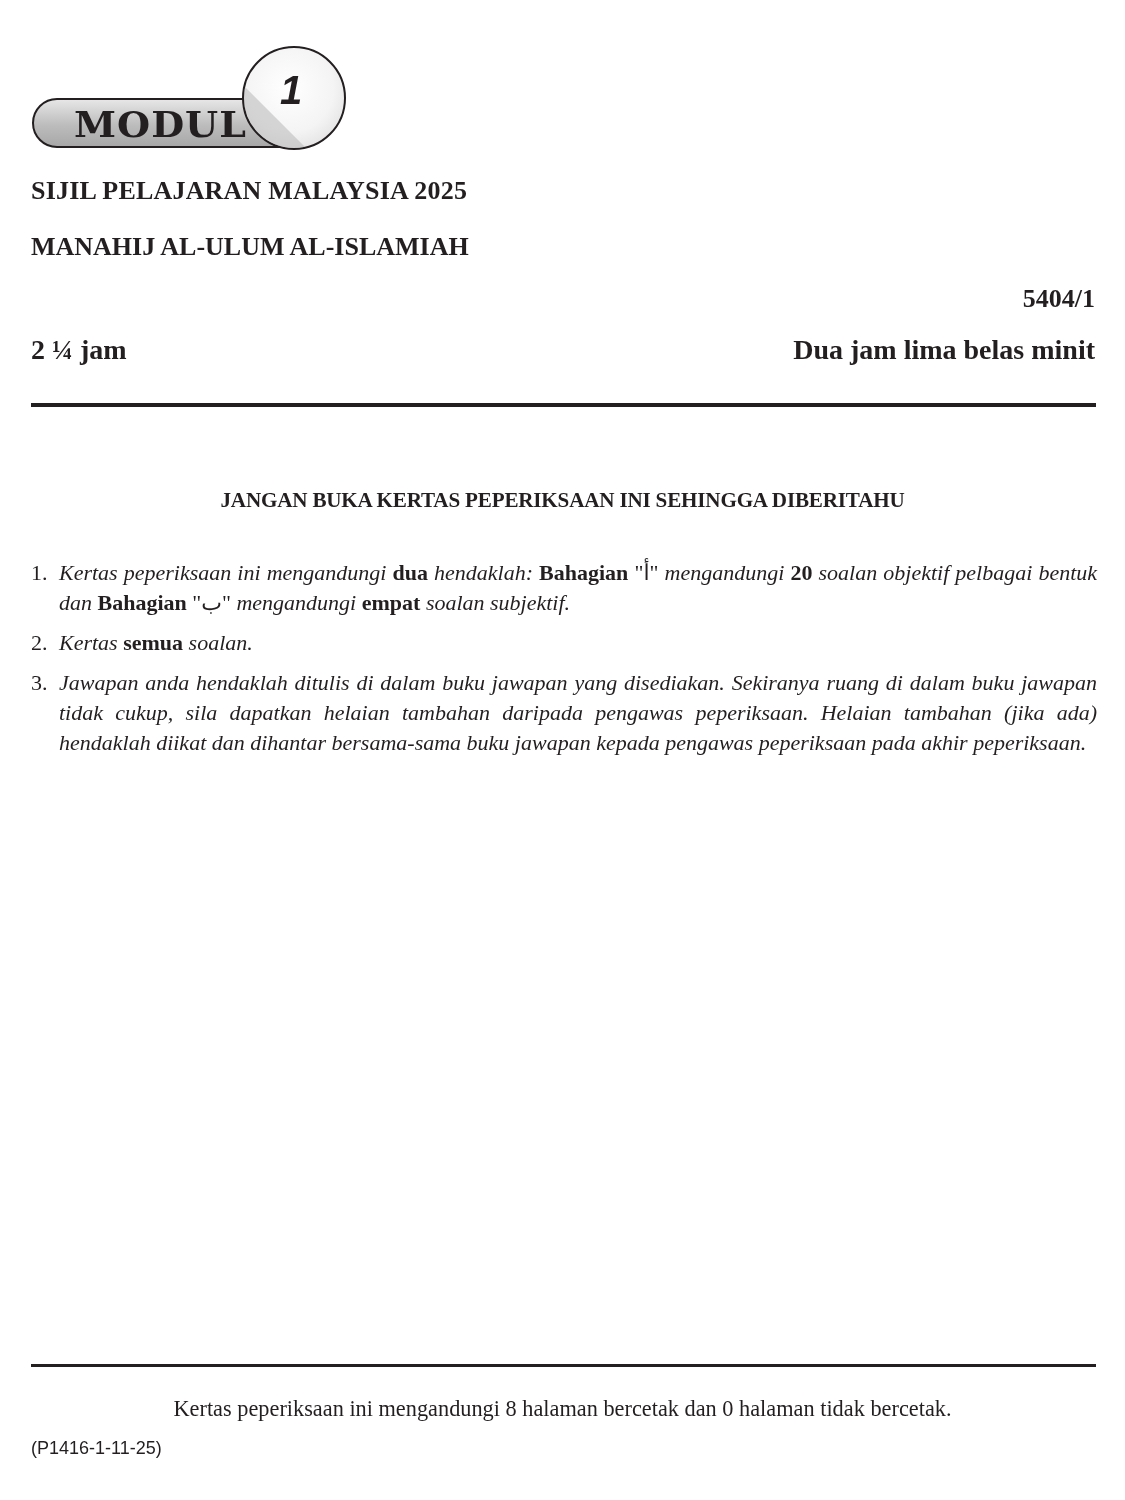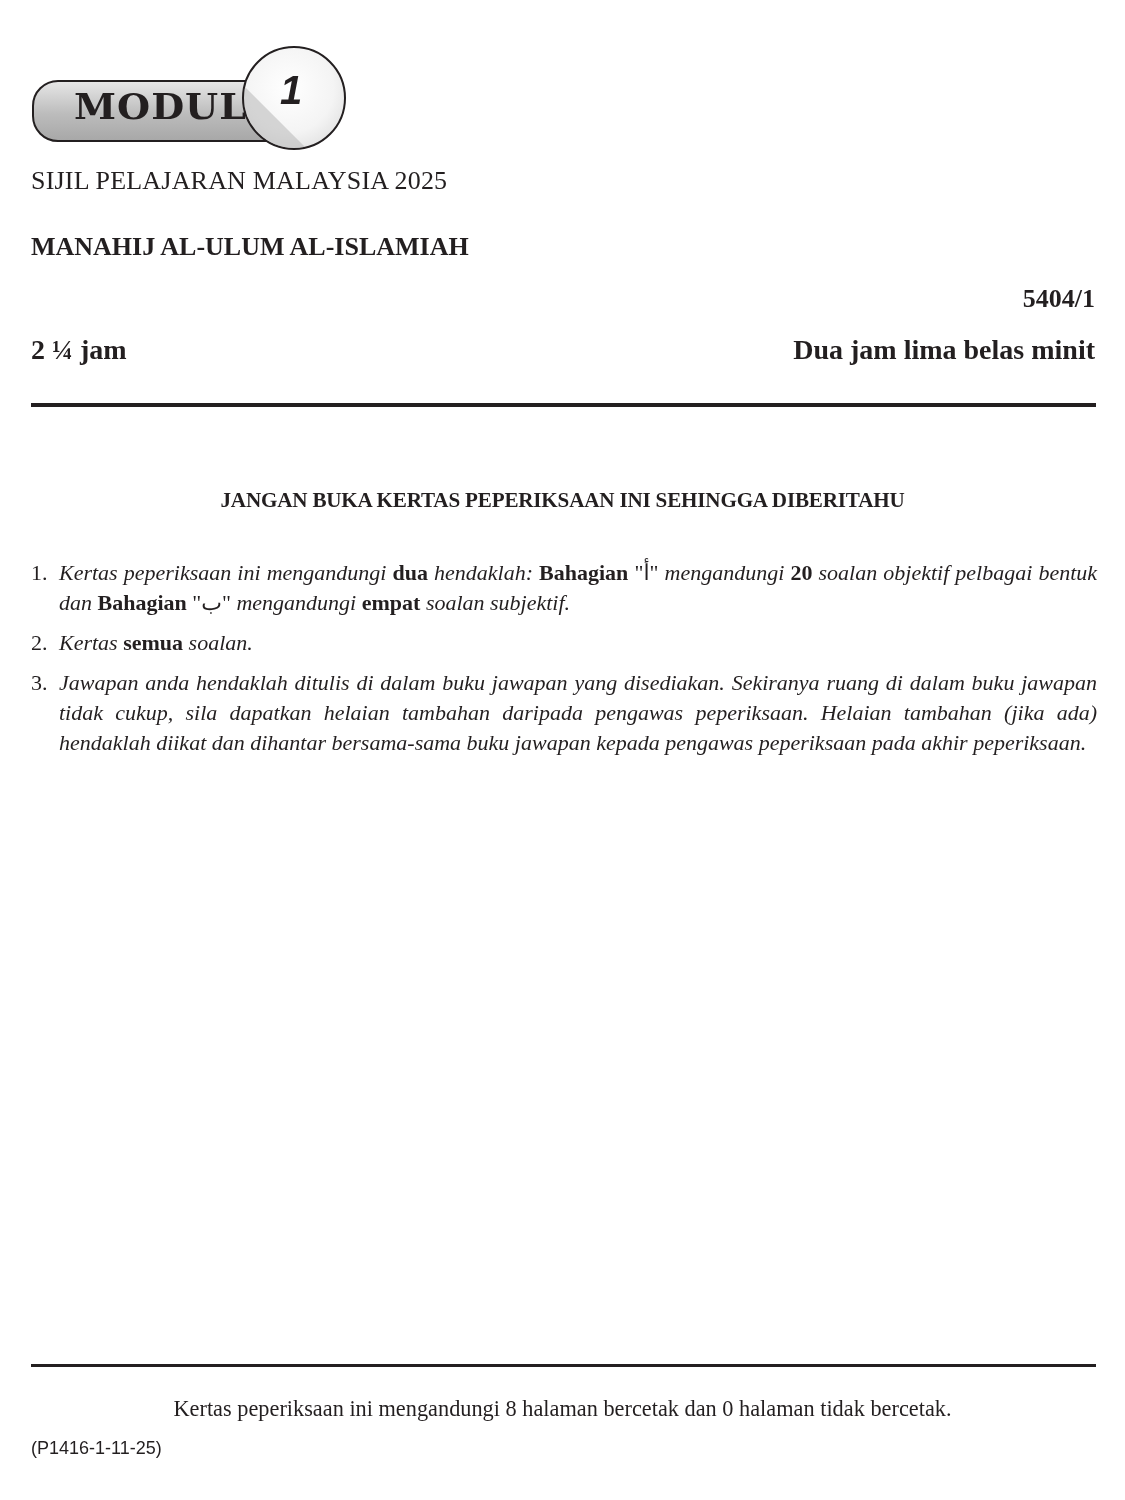--- a/index.html
+++ b/index.html
@@ -2,32 +2,32 @@
 <html><head>
 <meta charset="utf-8">
 <style>
   html, body { margin:0; padding:0; background:#ffffff; }
   body { width:1125px; height:1500px; position:relative; overflow:hidden; color:#231f20;
          font-family:"Liberation Serif", "DejaVu Serif", serif; }
   .abs { position:absolute; }
 
   
   .badge { left:30px; top:46px; width:320px; height:110px; }
-  .pill { position:absolute; left:2px; top:34px; width:290px; height:62px; border:2px solid #231f20;
+  .pill { position:absolute; left:2px; top:52px; width:290px; height:50px; border:2px solid #231f20;
           border-radius:26px; background:linear-gradient(180deg,#e6e6e6 0%,#bcbcbc 55%,#a8a8a8 100%); box-sizing:border-box; }
   .pill-text { position:absolute; left:40px; top:2px; font-family:"DejaVu Serif", serif; font-weight:900;
                font-size:38px; letter-spacing:1px; color:#231f20; transform:scaleY(0.95); }
   .circle { position:absolute; left:212px; top:0px; width:104px; height:104px; border-radius:50%;
             border:2px solid #231f20; background:radial-gradient(circle at 45% 40%,#ffffff 0%,#f4f4f4 55%,#d6d6d6 100%);
             box-sizing:border-box; overflow:hidden; }
   .circle-shade { position:absolute; left:0; top:0; width:100%; height:100%; }
   .circle-num { position:absolute; left:250px; top:22px; font-family:"Liberation Sans", sans-serif; font-weight:900;
                 font-style:italic; font-size:40px; color:#231f20; }
 
-  .h1 { left:31px; top:166px; font-size:26px; font-weight:normal; letter-spacing:0.2px; }
+  .h1 { left:31px; top:176px; font-size:26px; font-weight:bold; letter-spacing:0.2px; }
   .h2 { left:31px; top:232px; font-size:26px; font-weight:bold; }
   .code { right:30px; top:284px; font-size:26px; font-weight:bold; }
   .dur-l { left:31px; top:334px; font-size:28px; font-weight:bold; }
   .dur-r { right:30px; top:334px; font-size:28px; font-weight:bold; }
   .rule-top { left:31px; top:403px; width:1065px; height:4px; background:#231f20; }
 
   .warn { left:0; width:1125px; top:487px; text-align:center; font-size:22px; font-weight:bold;
           letter-spacing:-0.2px; transform:scaleX(0.96); }
 
   .instr { left:31px; top:558px; width:1066px; font-size:22px; line-height:30px; }

